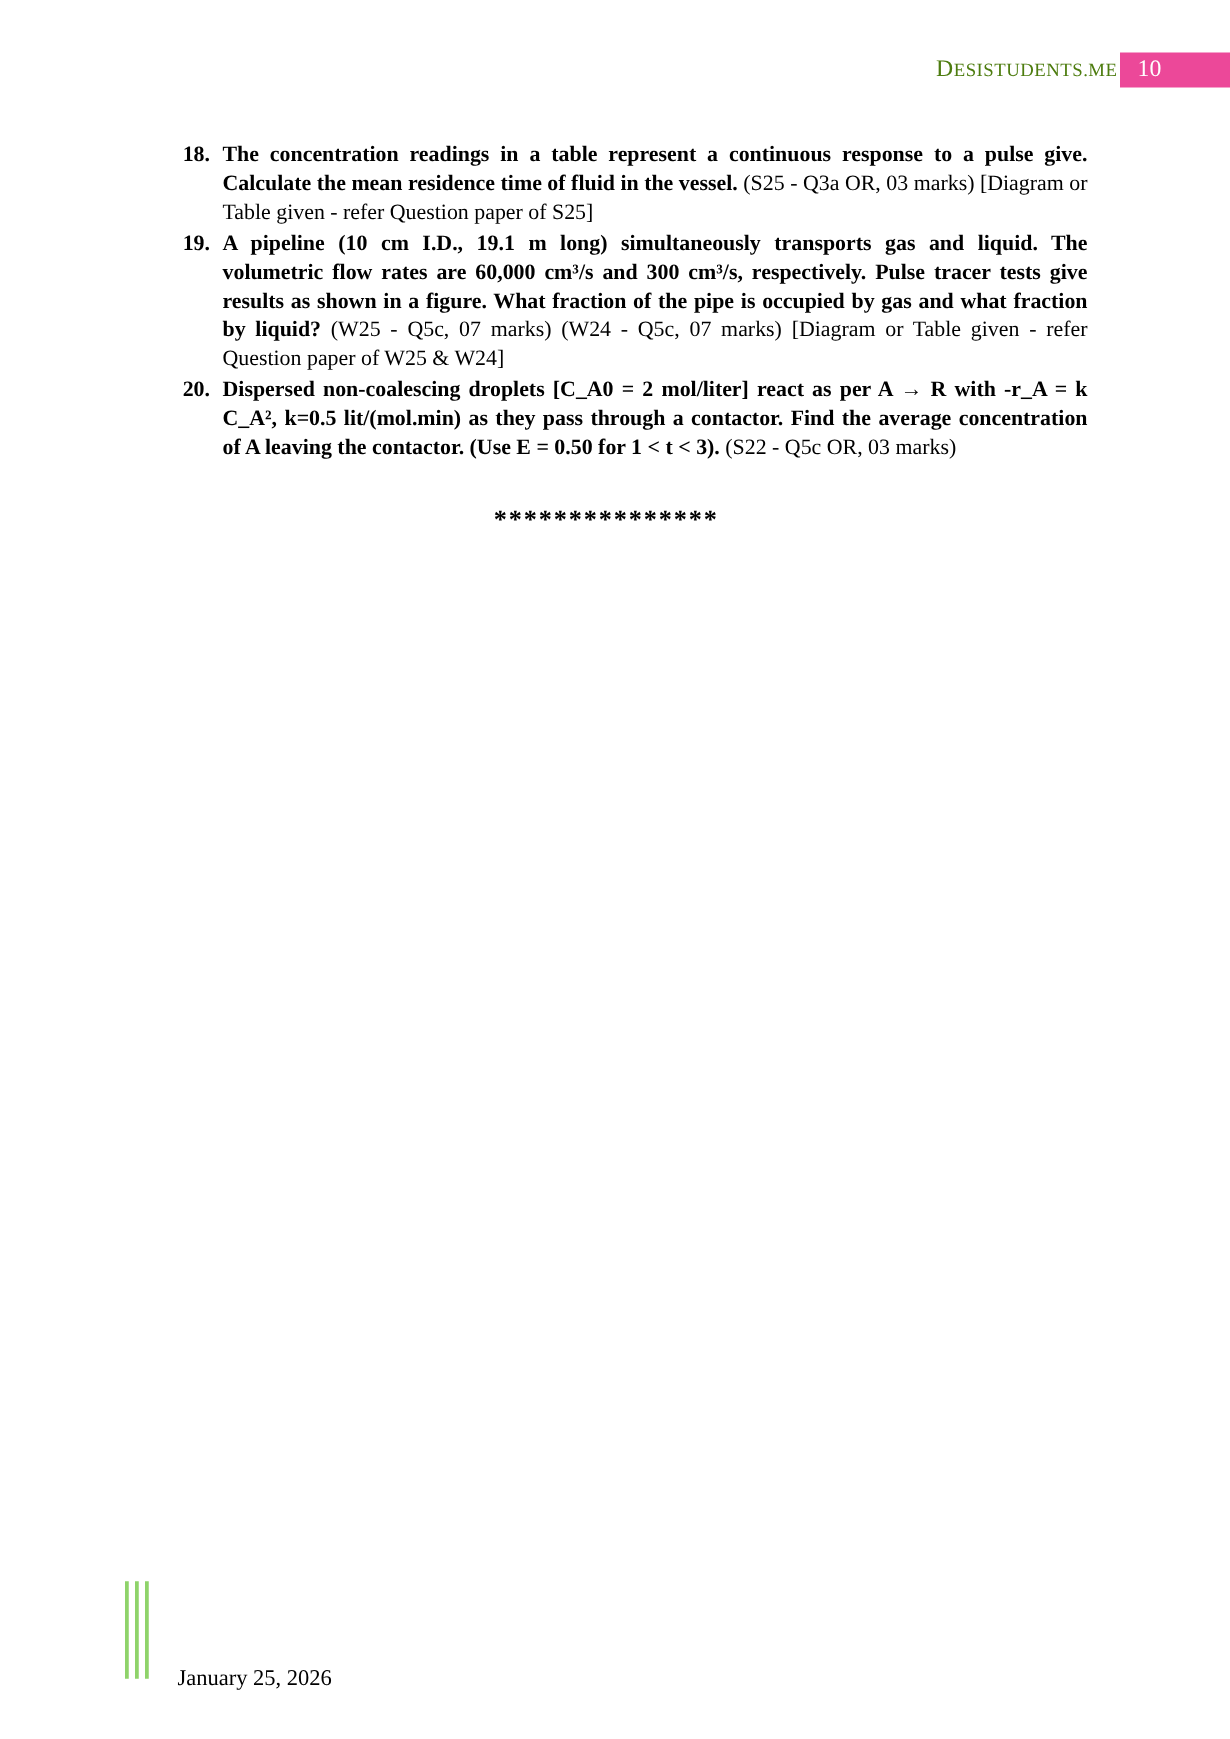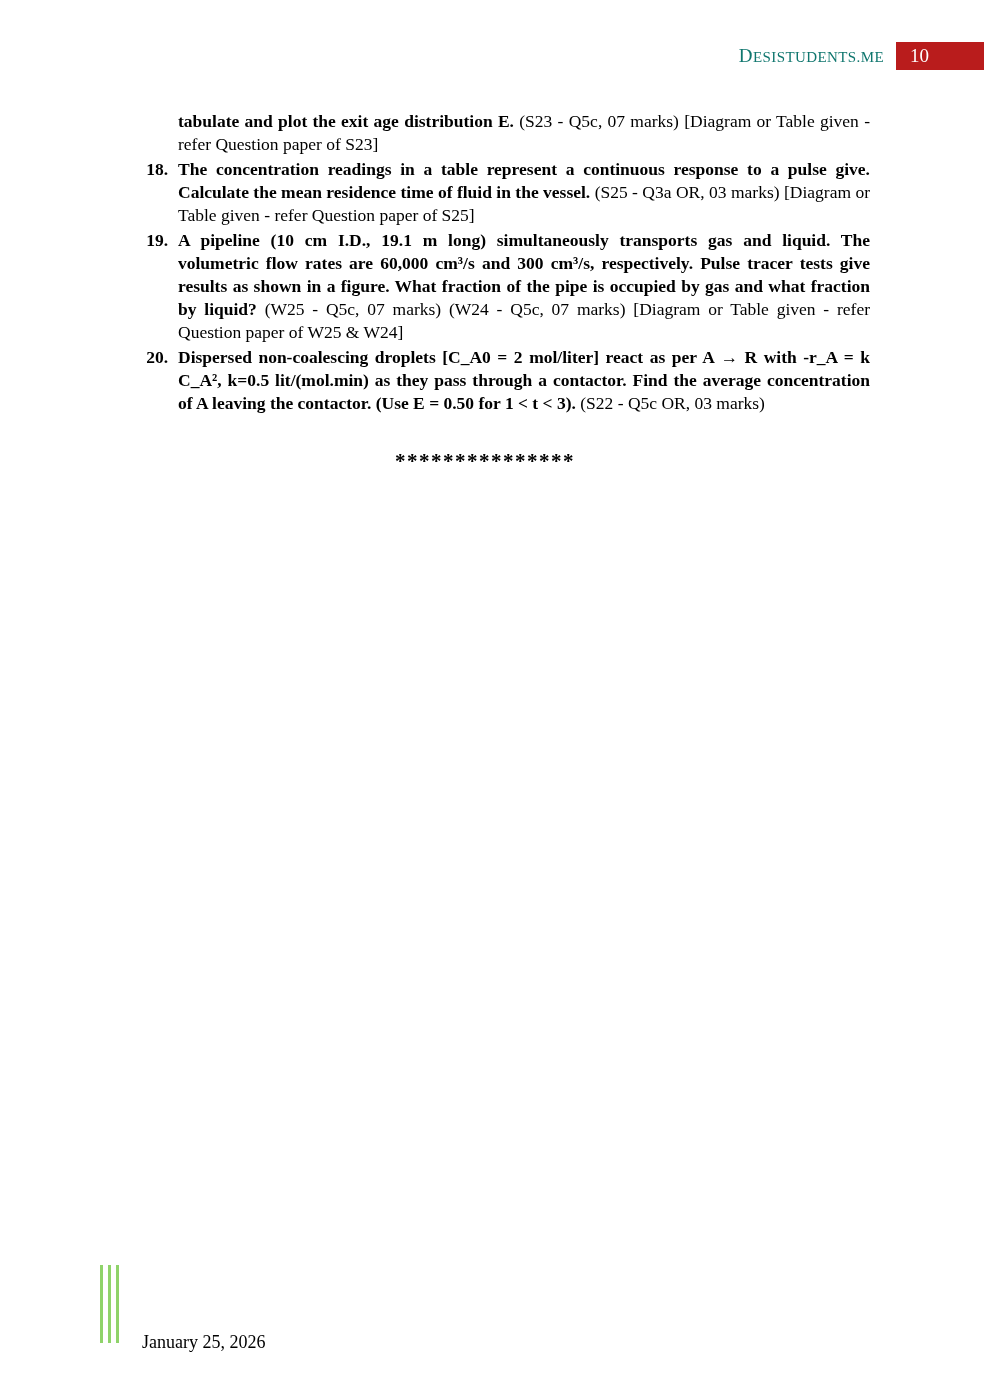--- a/index.html
+++ b/index.html
@@ -22,31 +22,31 @@
     top: 42px;
     right: 0;
     display: flex;
     align-items: center;
     height: 28px;
   }
   .site-brand {
     font-family: "Liberation Serif", serif;
     font-size: 15px;
     letter-spacing: 0.4px;
-    color: #0f766e;
-    margin-right: 12px;
+    color: #4d7c0f;
+    margin-right: 2px;
     white-space: nowrap;
   }
   .site-brand .cap {
     font-size: 19px;
   }
   .page-number-box {
     width: 88px;
     height: 28px;
-    background: #b91c1c;
+    background: #ec4899;
     display: flex;
     align-items: center;
     justify-content: flex-start;
     padding-left: 14px;
     box-sizing: border-box;
   }
   .page-number-box span {
     color: #ffffff;
     font-size: 19px;
     font-family: "Liberation Serif", serif;
@@ -138,23 +138,20 @@
   <div class="site-brand">
     <span class="cap">D</span><span>ESISTUDENTS.ME</span>
   </div>
   <div class="page-number-box">
     <span>10</span>
   </div>
 </div>
 
 <div class="content">
 
-  <p class="cont-line">
-    <span class="b">tabulate and plot the exit age distribution E.</span><span class="n"> (S23 - Q5c, 07 marks) [Diagram or Table given - refer Question paper of S23]</span>
-  </p>
 
   <ol class="q-list">
     <li>
       <span class="num">18.</span><span class="b">The concentration readings in a table represent a continuous response to a pulse give. Calculate the mean residence time of fluid in the vessel.</span><span class="n"> (S25 - Q3a OR, 03 marks) [Diagram or Table given - refer Question paper of S25]</span>
     </li>
     <li>
       <span class="num">19.</span><span class="b">A pipeline (10 cm I.D., 19.1 m long) simultaneously transports gas and liquid. The volumetric flow rates are 60,000 cm³/s and 300 cm³/s, respectively. Pulse tracer tests give results as shown in a figure. What fraction of the pipe is occupied by gas and what fraction by liquid?</span><span class="n"> (W25 - Q5c, 07 marks) (W24 - Q5c, 07 marks) [Diagram or Table given - refer Question paper of W25 &amp; W24]</span>
     </li>
     <li>
       <span class="num">20.</span><span class="b">Dispersed non-coalescing droplets [C_A0 = 2 mol/liter] react as per A → R with -r_A = k C_A², k=0.5 lit/(mol.min) as they pass through a contactor. Find the average concentration of A leaving the contactor. (Use E = 0.50 for 1 &lt; t &lt; 3).</span><span class="n"> (S22 - Q5c OR, 03 marks)</span>

